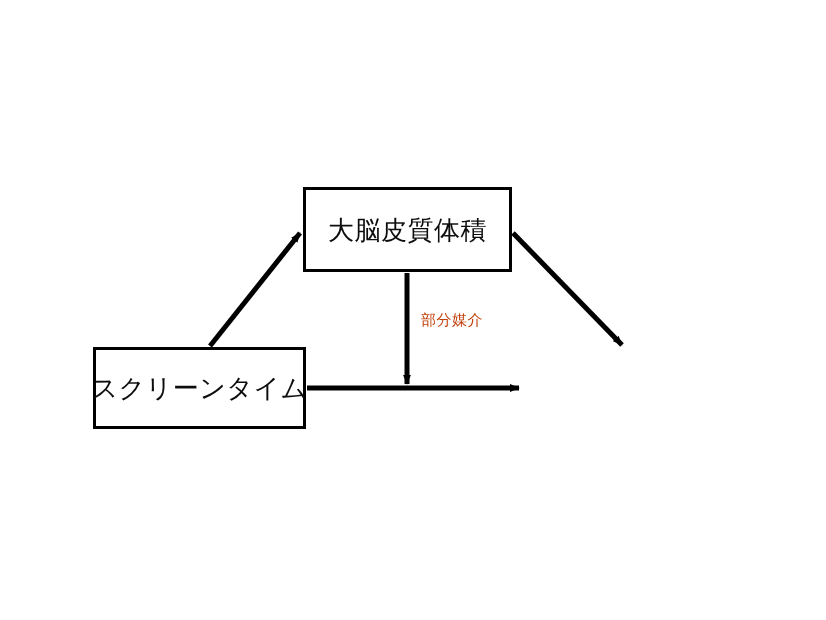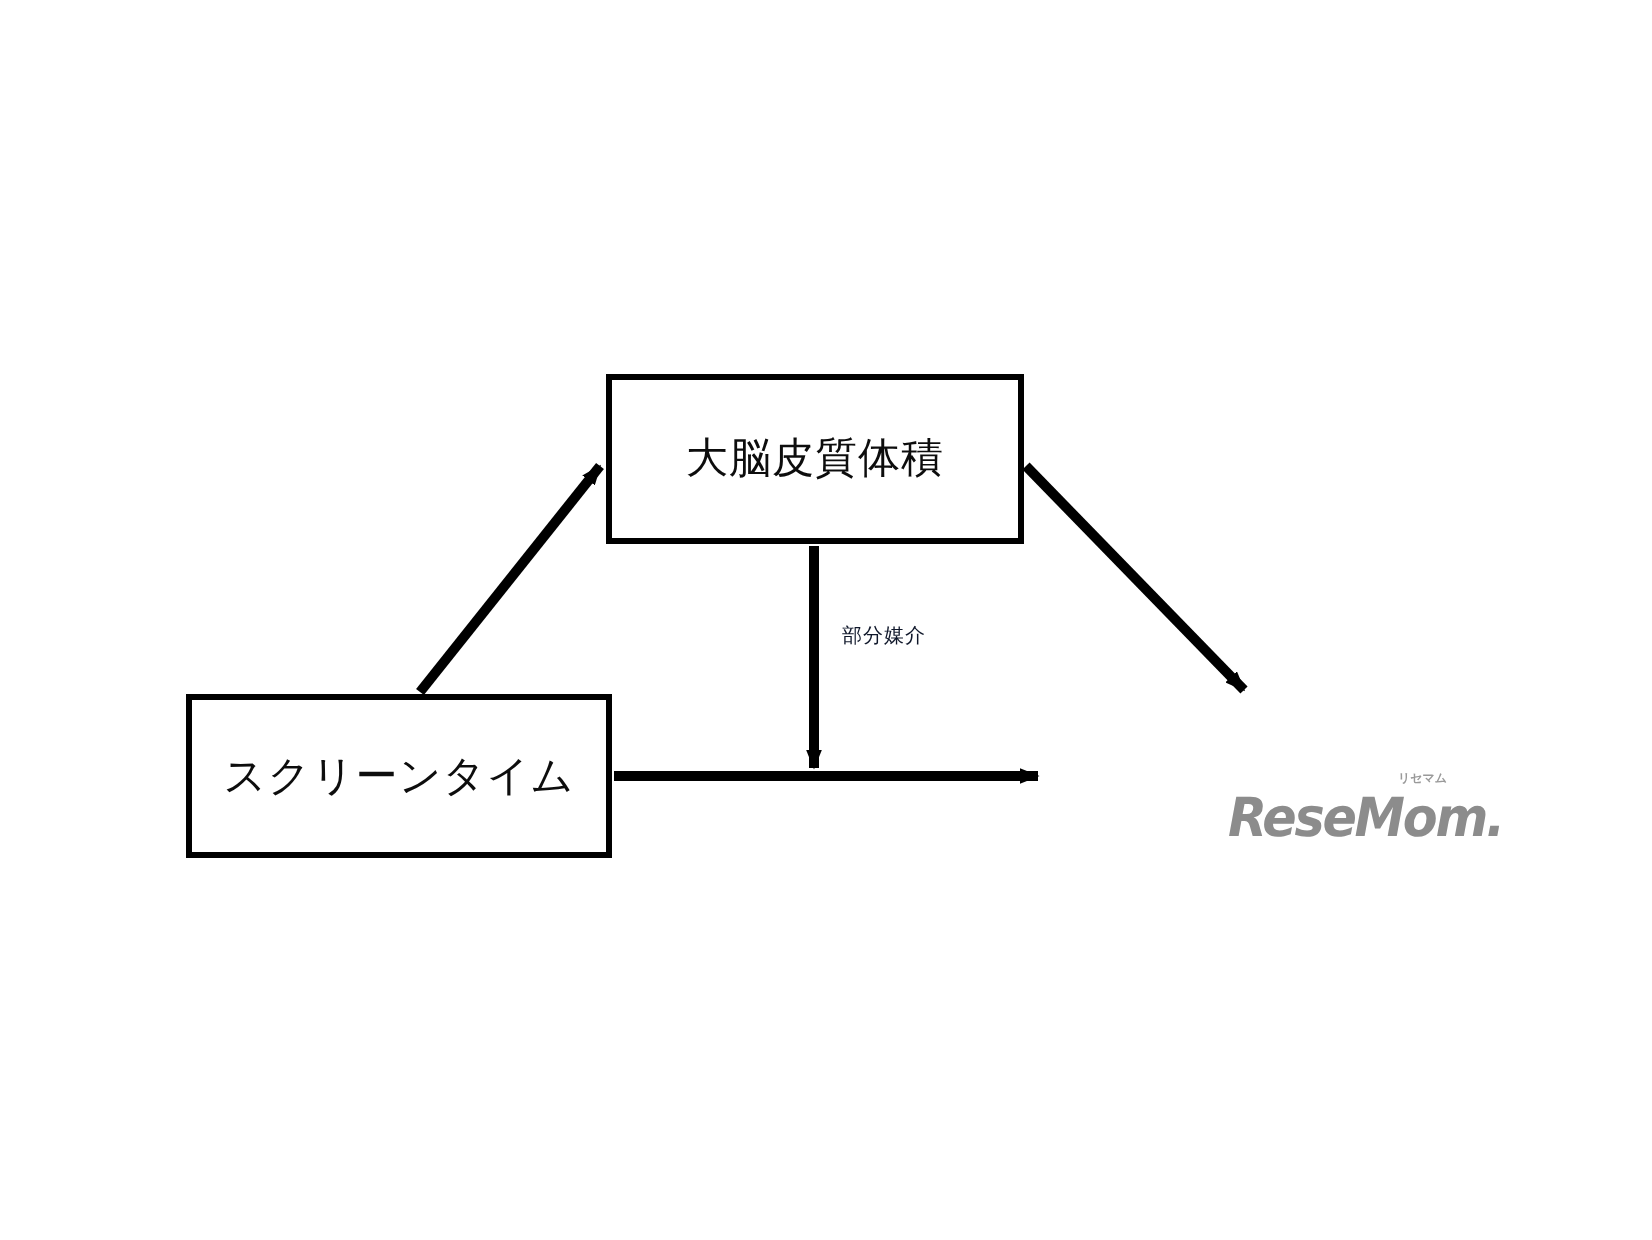--- a/index.html
+++ b/index.html
@@ -31,21 +31,21 @@
     position: absolute;
     box-sizing: border-box;
     background: #ffffff;
     border: 3px solid #000000;
     display: flex;
     align-items: center;
     justify-content: center;
   }
   .node-label {
     font-family: "Liberation Sans", "DejaVu Sans", sans-serif;
-    font-size: 21px;
+    font-size: 26px;
     font-weight: 400;
     color: #0d0d0d;
     letter-spacing: 0.5px;
     line-height: 1;
     white-space: nowrap;
   }
   #node-cortex {
     left: 303px;
     top: 187px;
     width: 209px;
@@ -63,23 +63,23 @@
     width: 215px;
     height: 82px;
   }
   #node-adhd .node-label {
     position: relative;
     top: -6px;
   }
   .edge-label {
     position: absolute;
     font-family: Liberation Serif, serif;
-    font-size: 10px;
+    font-size: 15px;
     font-weight: 400;
-    color: #0f172a;
+    color: #c2410c;
     white-space: nowrap;
     letter-spacing: 0.5px;
   }
   #label-partial-mediation {
     left: 421px;
     top: 311px;
   }
   #watermark {
     position: absolute;
     left: 614px;
@@ -140,18 +140,14 @@
     <span class="node-label">大脳皮質体積</span>
   </div>
 
   <div class="node-box" id="node-screentime">
     <span class="node-label">スクリーンタイム</span>
   </div>
 
 
   <div class="edge-label" id="label-partial-mediation">部分媒介</div>
 
-  <div id="watermark">
-    <span id="watermark-wordmark">ReseMom.</span>
-    <span id="watermark-furigana">リセマム</span>
-  </div>
 
 </div>
 
 </body></html>

